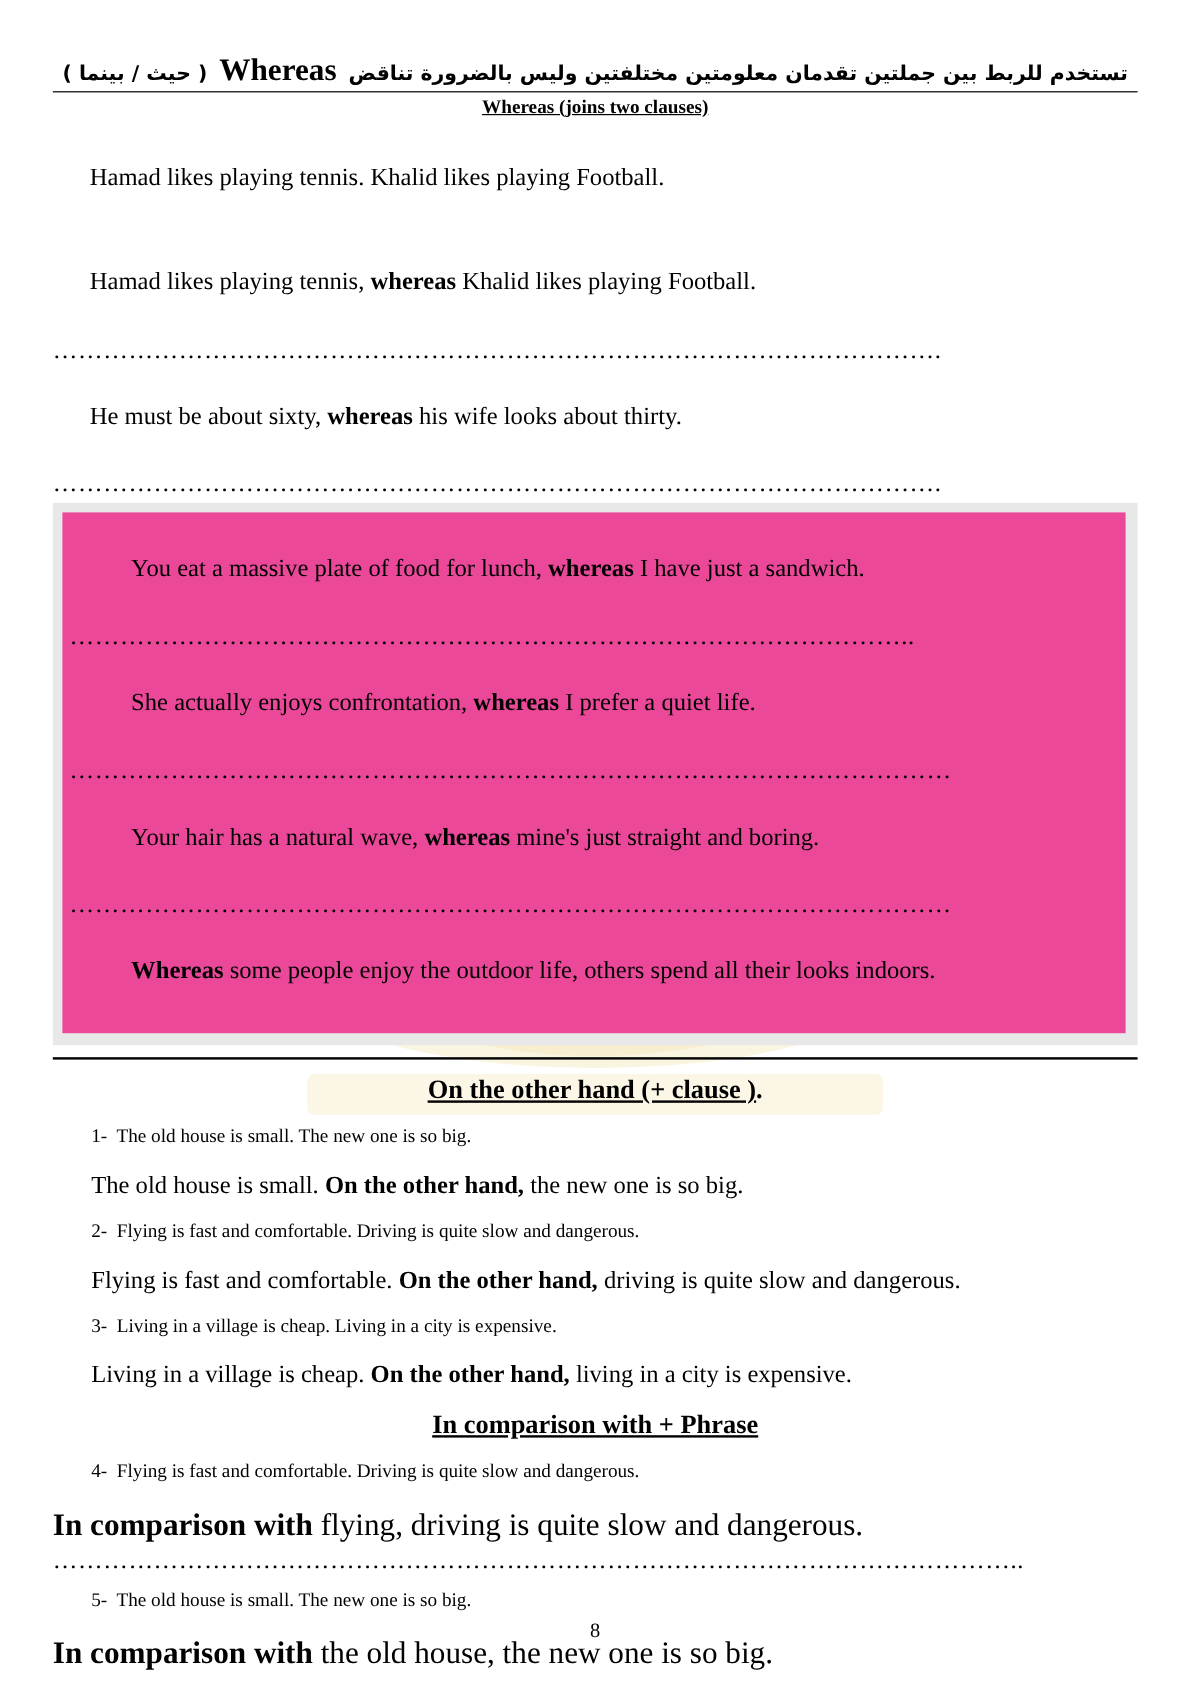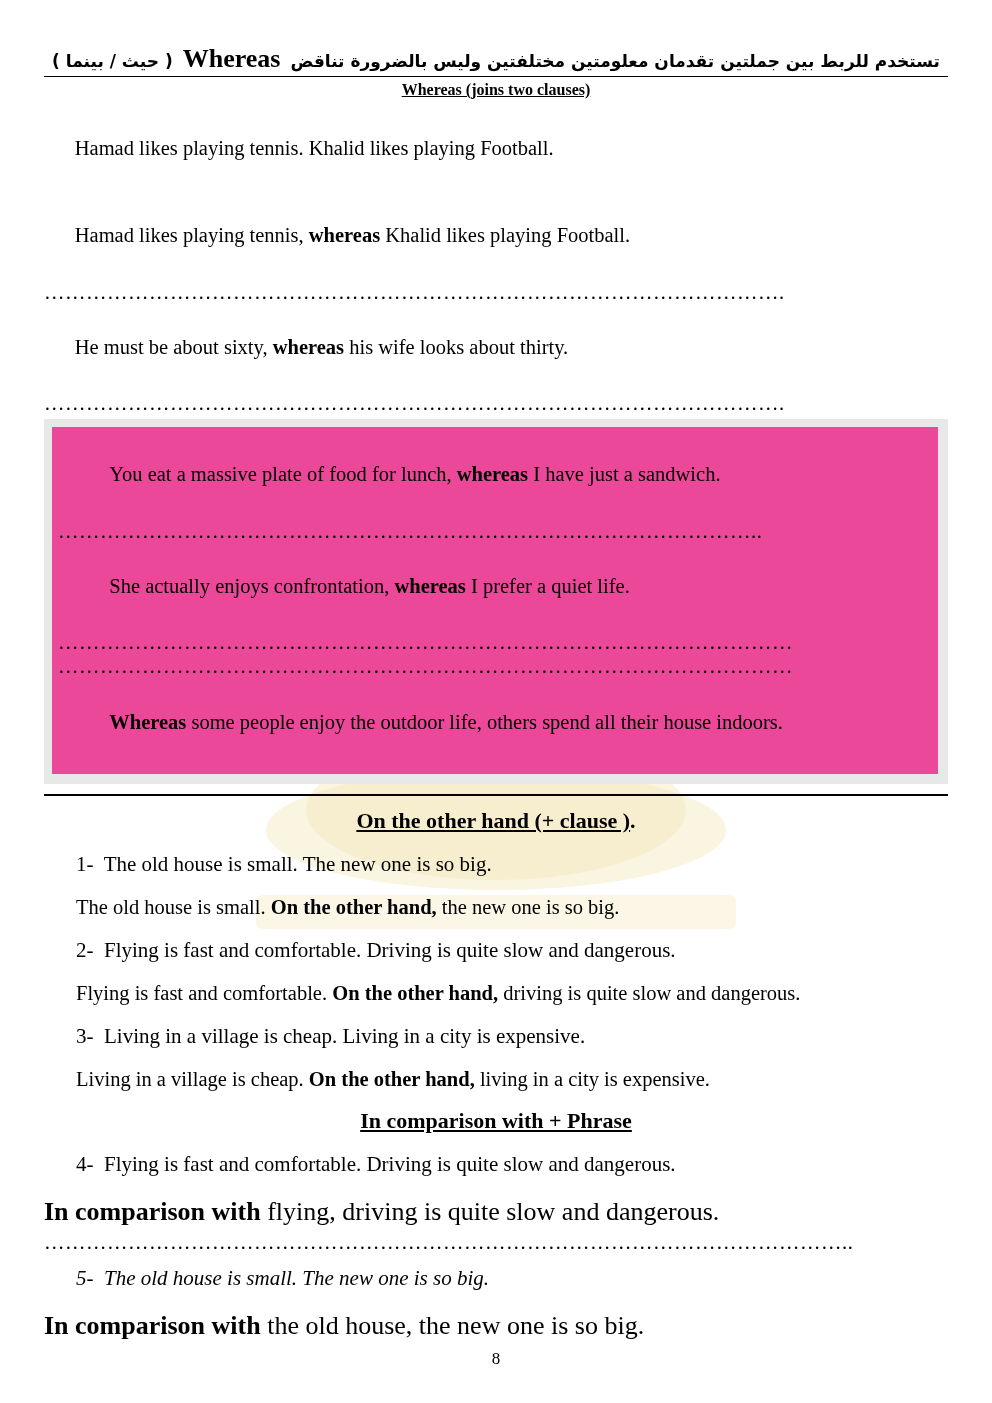--- a/index.html
+++ b/index.html
@@ -116,21 +116,21 @@
   .section-title {
     text-align: center;
     font-size: 22px;
     font-weight: bold;
     margin: 8px 0 16px 0;
   }
   .section-title u { }
   .section-title .trail { text-decoration: none; }
 
   .numbered {
-    font-size: 21px;
+    font-size: 16px;
     line-height: 1.4;
     margin: 0 0 14px 0;
     padding-left: 32px;
   }
   .plain {
     font-size: 20.5px;
     line-height: 1.4;
     margin: 0 0 14px 0;
     padding-left: 32px;
   }
@@ -207,23 +207,26 @@
     <div class="shade-outer">
       <div class="shade-inner">
         <p class="line">
           <span>You eat a massive plate of food for lunch, </span><b>whereas</b><span> I have just a sandwich.</span>
         </p>
         <p class="dots">………………………………………………………………………………………..</p>
         <p class="line">
           <span>She actually enjoys confrontation, </span><b>whereas</b><span> I prefer a quiet life.</span>
         </p>
         <p class="dots">……………………………………………………………………………………………</p>
+        <p class="line">
+          <span>Your hair has a natural wave, </span><b>whereas</b><span> mine's just straight and boring.</span>
+        </p>
         <p class="dots">……………………………………………………………………………………………</p>
         <p class="line">
-          <span></span><b>Whereas</b><span> some people enjoy the outdoor life, others spend all their house indoors.</span>
+          <span></span><b>Whereas</b><span> some people enjoy the outdoor life, others spend all their looks indoors.</span>
         </p>
       </div>
     </div>
 
     <hr class="hr-thick">
 
     <div class="section-title">
       <u>On the other hand (+ clause )</u><span class="trail">.</span>
     </div>
 
@@ -255,21 +258,21 @@
 
     <p class="numbered">
       <span>4-</span>&nbsp;
       <span>Flying is fast and comfortable. Driving is quite slow and dangerous.</span>
     </p>
     <p class="flush">
       <b>In comparison with</b><span> flying, driving is quite slow and dangerous.</span>
     </p>
     <p class="dots">……………………………………………………………………………………………………..</p>
 
-    <p class="numbered" style="margin-top:10px;font-style:italic;">
+    <p class="numbered" style="margin-top:10px;">
       <span>5-</span>&nbsp;
       <span>The old house is small. The new one is so big.</span>
     </p>
     <p class="flush">
       <b>In comparison with</b><span> the old house, the new one is so big.</span>
     </p>
 
   </div>
 
   <div class="footer-num">8</div>

